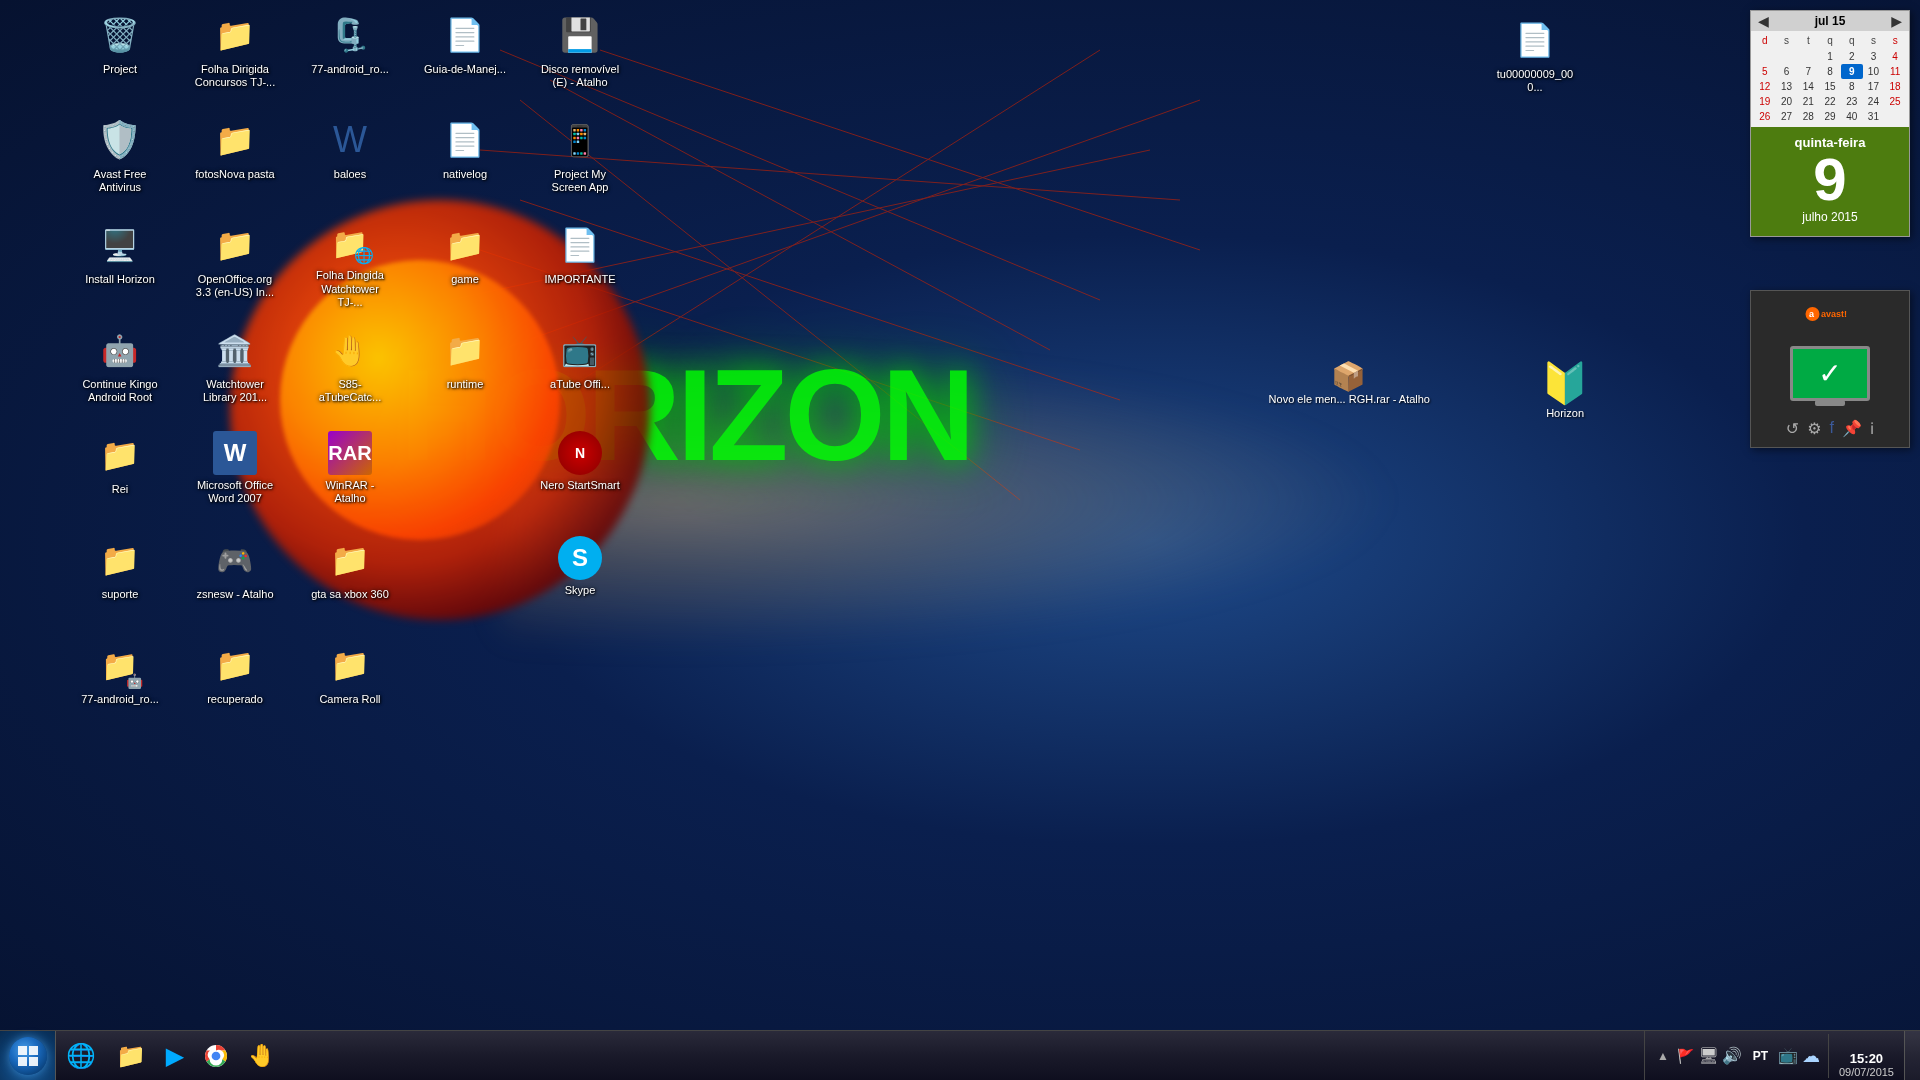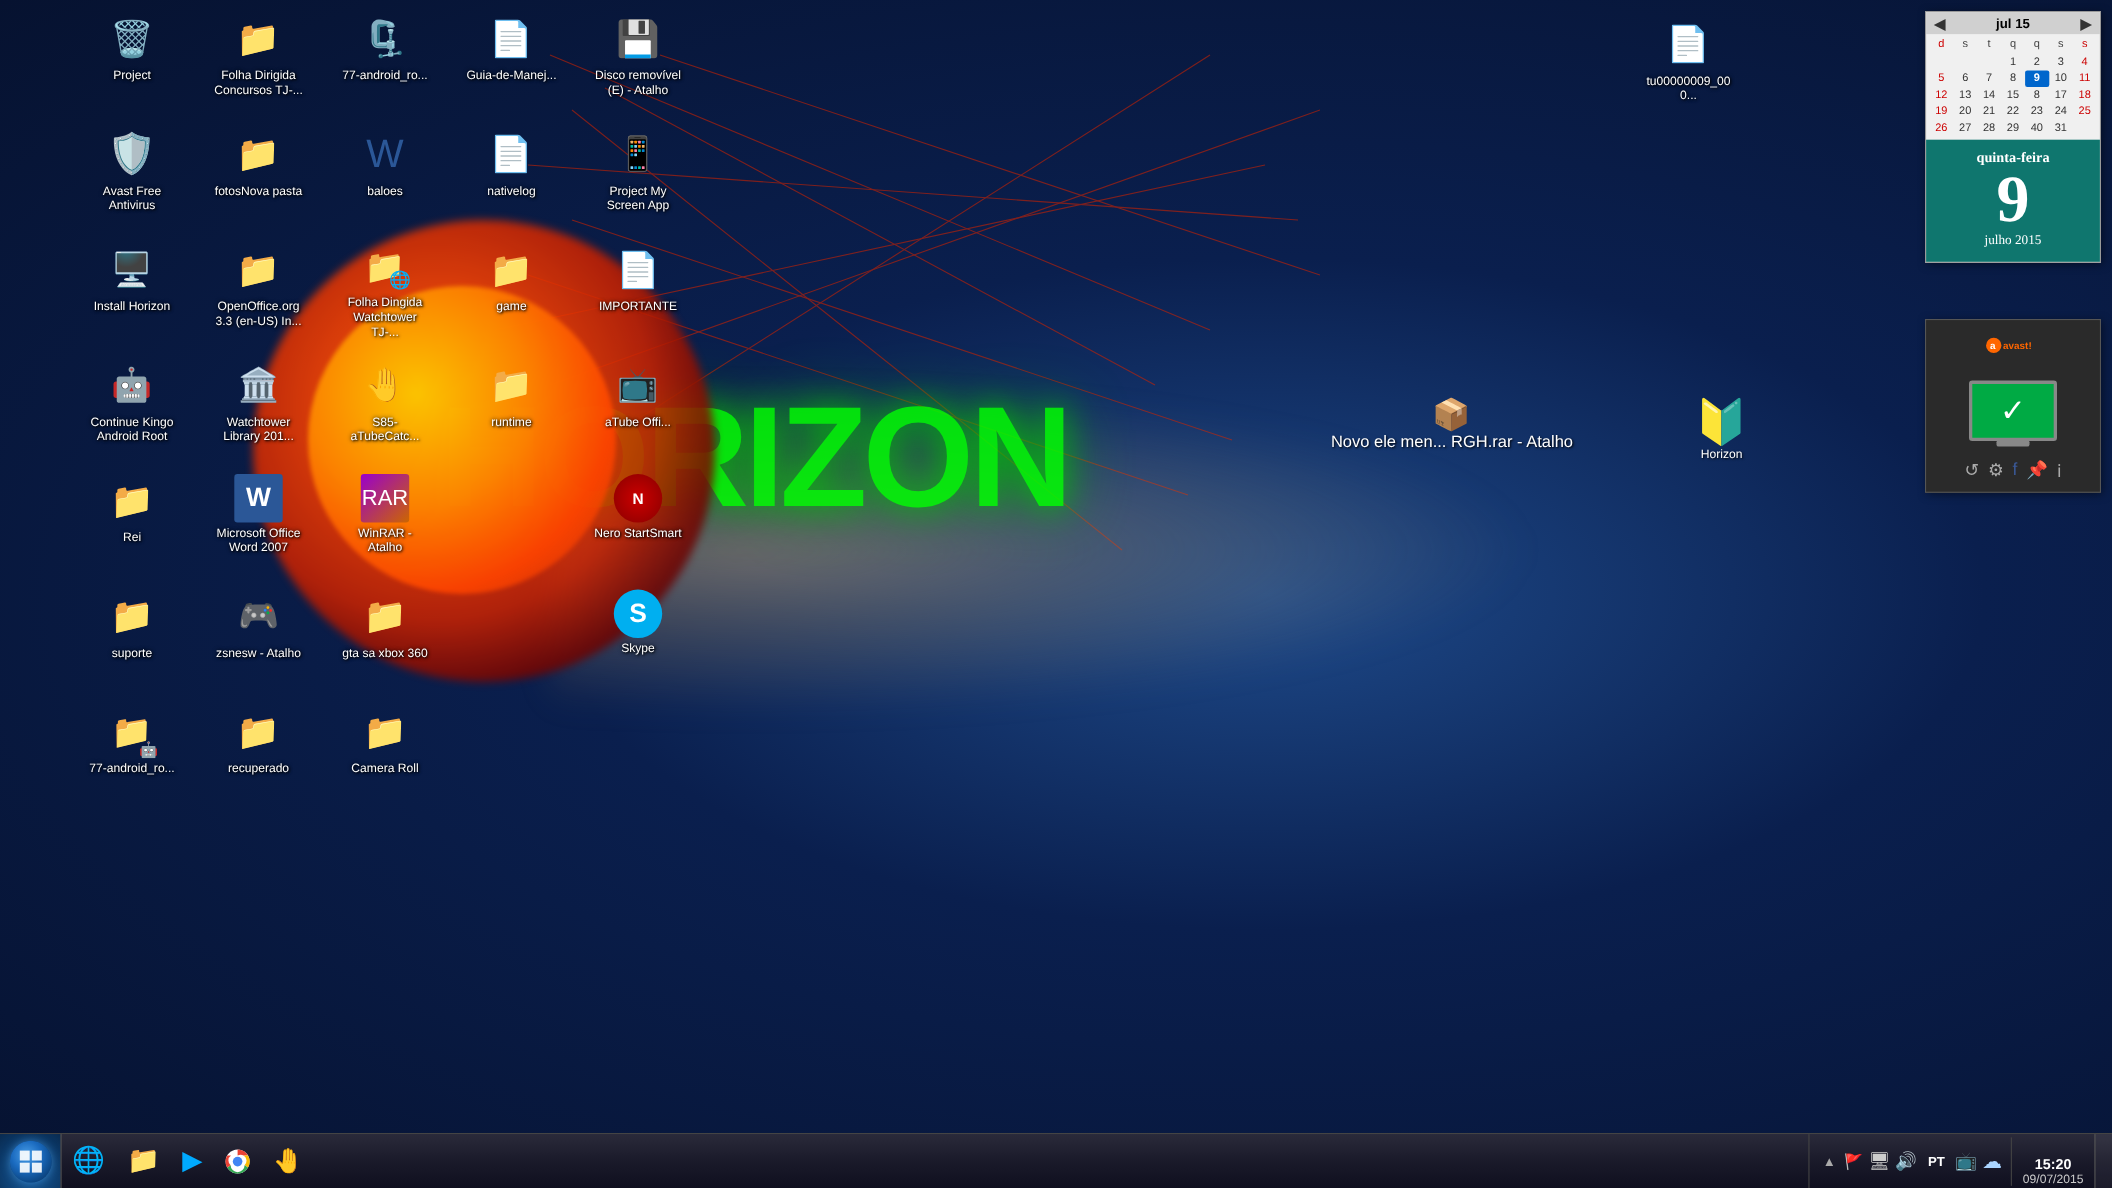--- a/index.html
+++ b/index.html
@@ -191,25 +191,24 @@
     }
     .cal-days span.today {
       background: #0066cc;
       color: #fff;
       border-radius: 2px;
       font-weight: bold;
     }
     .cal-days span.weekend-day { color: #cc0000; }
     .cal-days span.empty { color: #aaa; }
     .cal-big-date {
-      background: #0f766e;
+      background: #4d7c0f;
       color: #fff;
       text-align: center;
       padding: 8px 4px;
-      font-family: Liberation Serif, serif;
     }
     .cal-weekday {
       font-size: 13px;
       font-weight: bold;
     }
     .cal-day-num {
       font-size: 60px;
       font-weight: bold;
       line-height: 1;
     }
@@ -394,21 +393,21 @@
       position: absolute;
       top: 360px;
       right: 490px;
       display: flex;
       flex-direction: column;
       align-items: center;
       cursor: pointer;
       z-index: 15;
     }
     .rgh-icon .icon-img { font-size: 32px; }
-    .rgh-icon .icon-label { font-size: 15px; color: #fff; text-shadow: 1px 1px 2px #000; text-align: center; }
+    .rgh-icon .icon-label { font-size: 11px; color: #fff; text-shadow: 1px 1px 2px #000; text-align: center; }
 
     
     .weather-icon { font-size: 18px; color: #aad4ff; }
 
     
     .notif-arrow { font-size: 12px; color: #aaa; cursor: pointer; padding: 0 4px; }
   </style>
 </head>
 <body>
 
@@ -532,21 +531,21 @@
       <div class="desktop-icon">
         <div class="icon-img">📁</div>
         <div class="icon-label">Rei</div>
       </div>
       <div class="desktop-icon">
         <div class="icon-img icon-word" style="background:#2b5797; border-radius:3px; color:#fff; font-size:24px; font-weight:bold; width:44px; height:44px; display:flex; align-items:center; justify-content:center;">W</div>
         <div class="icon-label">Microsoft Office Word 2007</div>
       </div>
       <div class="desktop-icon">
         <div class="icon-img" style="font-size:30px; background: linear-gradient(135deg,#9900cc,#cc6600); border-radius:3px; width:44px;height:44px;display:flex;align-items:center;justify-content:center;">
-          <span style="color:#fff;font-size:20px;font-weight:normal;text-align:center;">RAR</span>
+          <span style="color:#fff;font-size:20px;font-weight:bold;text-align:center;">RAR</span>
         </div>
         <div class="icon-label">WinRAR - Atalho</div>
       </div>
       <div class="desktop-icon"></div>
 
       <div class="desktop-icon">
         <div class="icon-img" style="font-size:30px; background: radial-gradient(circle, #cc0000 0%, #880000 100%); border-radius:50%; width:44px;height:44px;display:flex;align-items:center;justify-content:center;">
           <span style="color:#fff;font-size:14px;font-weight:bold;">N</span>
         </div>
         <div class="icon-label">Nero StartSmart</div>

